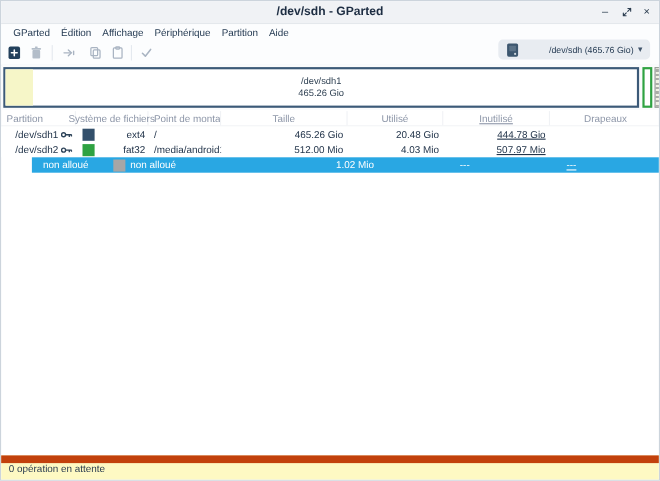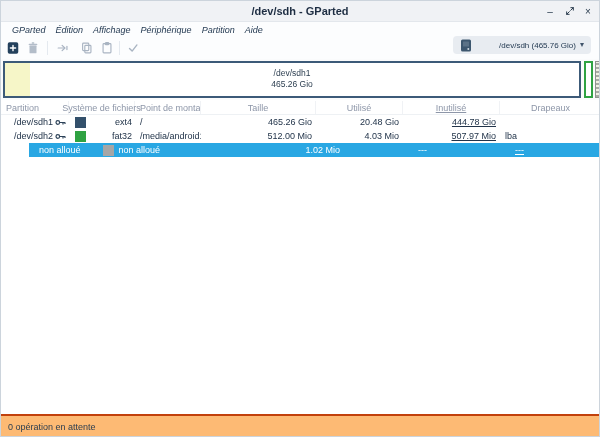--- a/index.html
+++ b/index.html
@@ -11,21 +11,21 @@
   .titlebar{position:absolute;left:0;top:0;width:100%;height:20px;background:#f0f2f5;
             border-bottom:1px solid #e3e7ec;}
   .title{position:absolute;left:0;top:0;width:100%;height:20px;line-height:20px;
          text-align:center;font-size:11px;font-weight:700;color:#1d2d42;}
   .winctl{position:absolute;top:0;height:20px;width:18px;display:flex;align-items:center;
           justify-content:center;font-size:10px;color:#2c3e50;cursor:default;}
   .ctl-min{right:40px;} .ctl-max{right:20px;} .ctl-close{right:2px;}
 
   
   .menubar{position:absolute;left:0;top:21px;width:100%;height:15px;background:#fcfdfe;
-           display:flex;align-items:center;padding-left:6px;box-sizing:border-box;font-style:italic;}
+           display:flex;align-items:center;padding-left:6px;box-sizing:border-box;}
   .menu-item{font-size:9px;color:#243a52;padding:0 5px;white-space:nowrap;}
 
   
   .toolbar{position:absolute;left:0;top:36px;width:100%;height:22px;background:#fcfdfe;
            border-bottom:1px solid #d6dfe8;}
   .tbtn{position:absolute;top:3px;width:16px;height:16px;display:flex;align-items:center;justify-content:center;}
   .tsep{position:absolute;top:4px;width:1px;height:14px;background:#e4e9ef;}
   .device-btn{position:absolute;right:8px;top:-1px;height:18px;background:#e8ecf1;border-radius:4px;
               display:flex;align-items:center;padding:0 7px;gap:4px;}
   .device-label{font-size:8px;color:#243a52;white-space:nowrap;margin-left:23px;}
@@ -57,22 +57,22 @@
   .al{justify-content:flex-start;padding-left:5px;}
   .ac{justify-content:center;}
   .ar{justify-content:flex-end;padding-right:4px;}
   .cell-part{justify-content:flex-end;padding-right:3px;gap:2px;}
   .trow.selected .cell-part{justify-content:flex-start;padding-left:10px;}
   .swatch{width:11px;height:11px;margin-left:6px;flex:0 0 auto;}
   .fs-name{margin-left:auto;padding-right:3px;}
   .key-icon{flex:0 0 auto;display:flex;}
 
   
-  .statusbar{position:absolute;left:0;top:413px;width:100%;height:24px;background:#fdba74;
-             border-top:2px solid #c2410c;display:flex;align-items:center;padding-left:7px;
+  .statusbar{position:absolute;left:0;top:413px;width:100%;height:24px;background:#fef9c3;
+             border-top:7px solid #c2410c;display:flex;padding-left:7px;
              box-sizing:border-box;}
   .status-text{font-size:9px;color:#2c3e50;}
 </style>
 </head>
 <body>
 
 <div class="window">
 
   <div class="titlebar">
     <div class="title">/dev/sdh - GParted</div>
@@ -203,21 +203,20 @@
         </span>
       </div>
       <div class="cell c2">
         <span class="swatch" style="background-color: rgb(47, 162, 66);"></span>
         <span class="fs-name">fat32</span>
       </div>
       <div class="cell c3 al">/media/android1...</div>
       <div class="cell c4 ar">512.00 Mio</div>
       <div class="cell c5 ar">4.03 Mio</div>
       <div class="cell c6 ar">507.97 Mio</div>
-      <div class="cell c7 al">lba</div>
     </div>
 
     <div class="trow selected" style="background-color: rgb(41, 167, 227);">
       <div class="cell c1 cell-part">
         <span>non alloué</span>
       </div>
       <div class="cell c2">
         <span class="swatch" style="background-color: rgb(166, 166, 166);"></span>
         <span class="fs-name">non alloué</span>
       </div>

